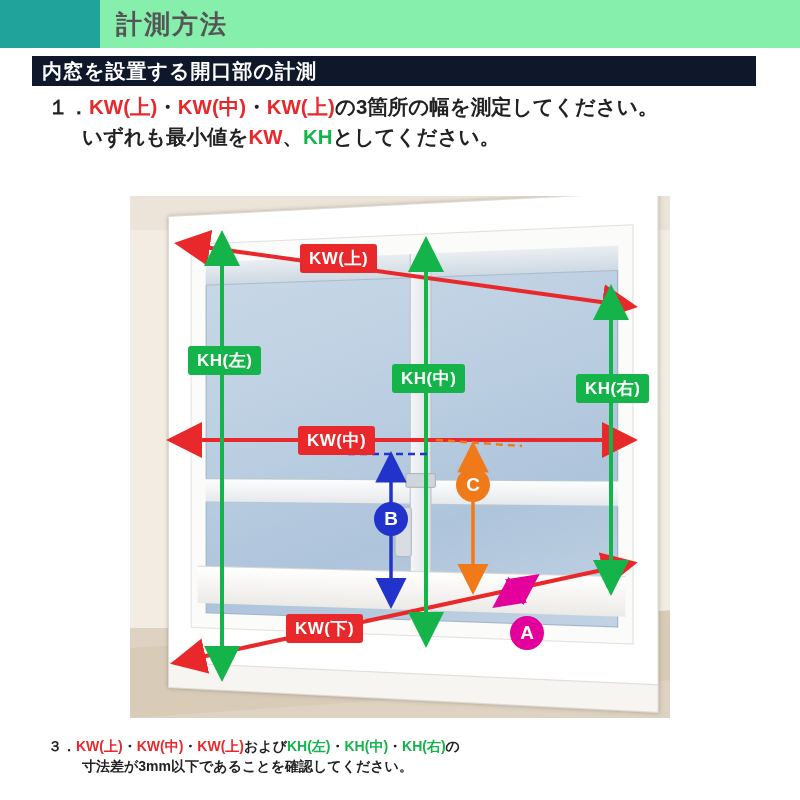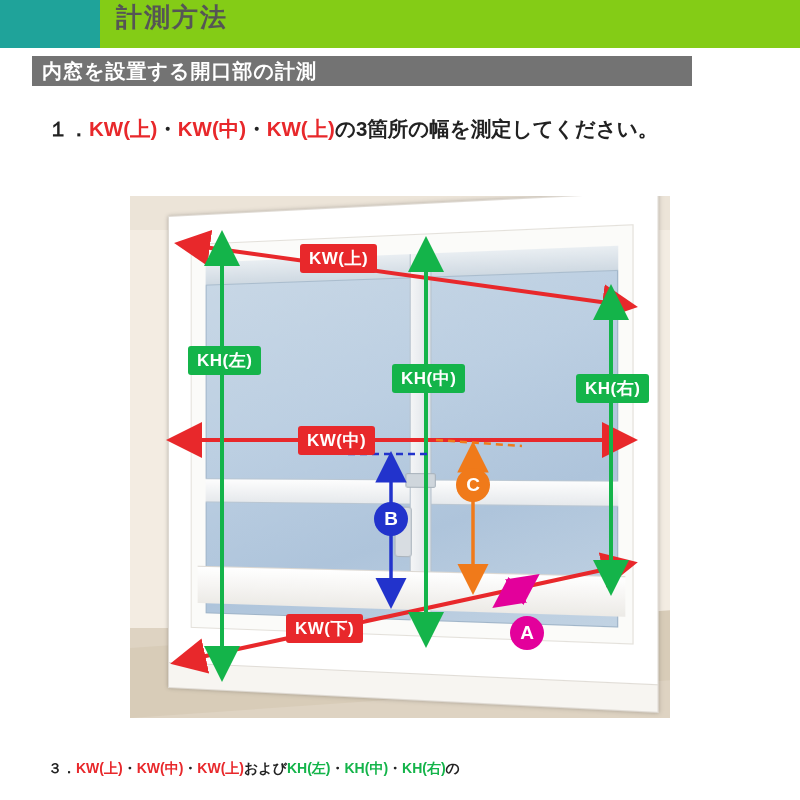--- a/index.html
+++ b/index.html
@@ -12,40 +12,40 @@
   }
   
   .title-bar{
     position:absolute;left:0;top:0;width:800px;height:48px;
     display:flex;align-items:center;
   }
   .title-accent{
     width:100px;height:48px;background:#1fa39a;flex:0 0 auto;
   }
   .title-rest{
-    flex:1 1 auto;height:48px;background:#84cc16;
-    display:flex;align-items:flex-start;
+    flex:1 1 auto;height:48px;background:#86efac;
+    display:flex;align-items:center;
   }
   .title-text{
     font-size:26px;color:#555555;font-weight:bold;letter-spacing:2px;
     margin-left:16px;
   }
   .subtitle-bar{
-    position:absolute;left:32px;top:56px;width:660px;height:30px;
-    background:#737373;display:flex;align-items:center;
+    position:absolute;left:32px;top:56px;width:724px;height:30px;
+    background:#0f172a;display:flex;align-items:center;
   }
   .subtitle-text{
     color:#ffffff;font-size:20px;font-weight:bold;margin-left:10px;letter-spacing:1px;
   }
   
   .steps{
     position:absolute;left:48px;top:92px;width:720px;
     font-size:20.5px;color:#222222;line-height:1.45;font-weight:bold;
   }
-  .step{display:block;white-space:nowrap;margin-top:22px;}
+  .step{display:block;white-space:nowrap;}
   .step-indent{display:block;white-space:nowrap;padding-left:34px;}
   .kw{color:#e8282b;}
   .kh{color:#14b44a;}
   .foot{
     position:absolute;left:48px;top:736px;width:740px;
     font-size:14px;color:#222222;line-height:1.45;font-weight:bold;
   }
   
   .photo{
     position:absolute;left:130px;top:196px;width:540px;height:522px;
@@ -143,20 +143,23 @@
   </div>
 </div>
 
 <div class="subtitle-bar">
   <span class="subtitle-text">内窓を設置する開口部の計測</span>
 </div>
 
 <div class="steps">
   <span class="step">
     <span>１．</span><span class="kw">KW(上)</span><span>・</span><span class="kw">KW(中)</span><span>・</span><span class="kw">KW(上)</span><span>の3箇所の幅を測定してください。</span>
+  </span>
+  <span class="step-indent">
+    <span>いずれも最小値を</span><span class="kw">KW</span><span>、</span><span class="kh">KH</span><span>としてください。</span>
   </span>
 </div>
 
 <div class="photo">
 
   <div class="wall"></div>
   <div class="wall-top"></div>
   <div class="floor"></div>
   <div class="floor2"></div>
 
@@ -238,13 +241,14 @@
 
   <div class="circle c-blue" style="left:244px;top:306px;">B</div>
   <div class="circle c-orange" style="left:326px;top:272px;">C</div>
   <div class="circle c-pink" style="left:380px;top:420px;">A</div>
 </div>
 
 <div class="foot">
   <span class="step">
     <span>３．</span><span class="kw">KW(上)</span><span>・</span><span class="kw">KW(中)</span><span>・</span><span class="kw">KW(上)</span><span>および</span><span class="kh">KH(左)</span><span>・</span><span class="kh">KH(中)</span><span>・</span><span class="kh">KH(右)</span><span>の</span>
   </span>
+  <span class="step-indent">寸法差が3mm以下であることを確認してください。</span>
 </div>
 
 </body></html>

